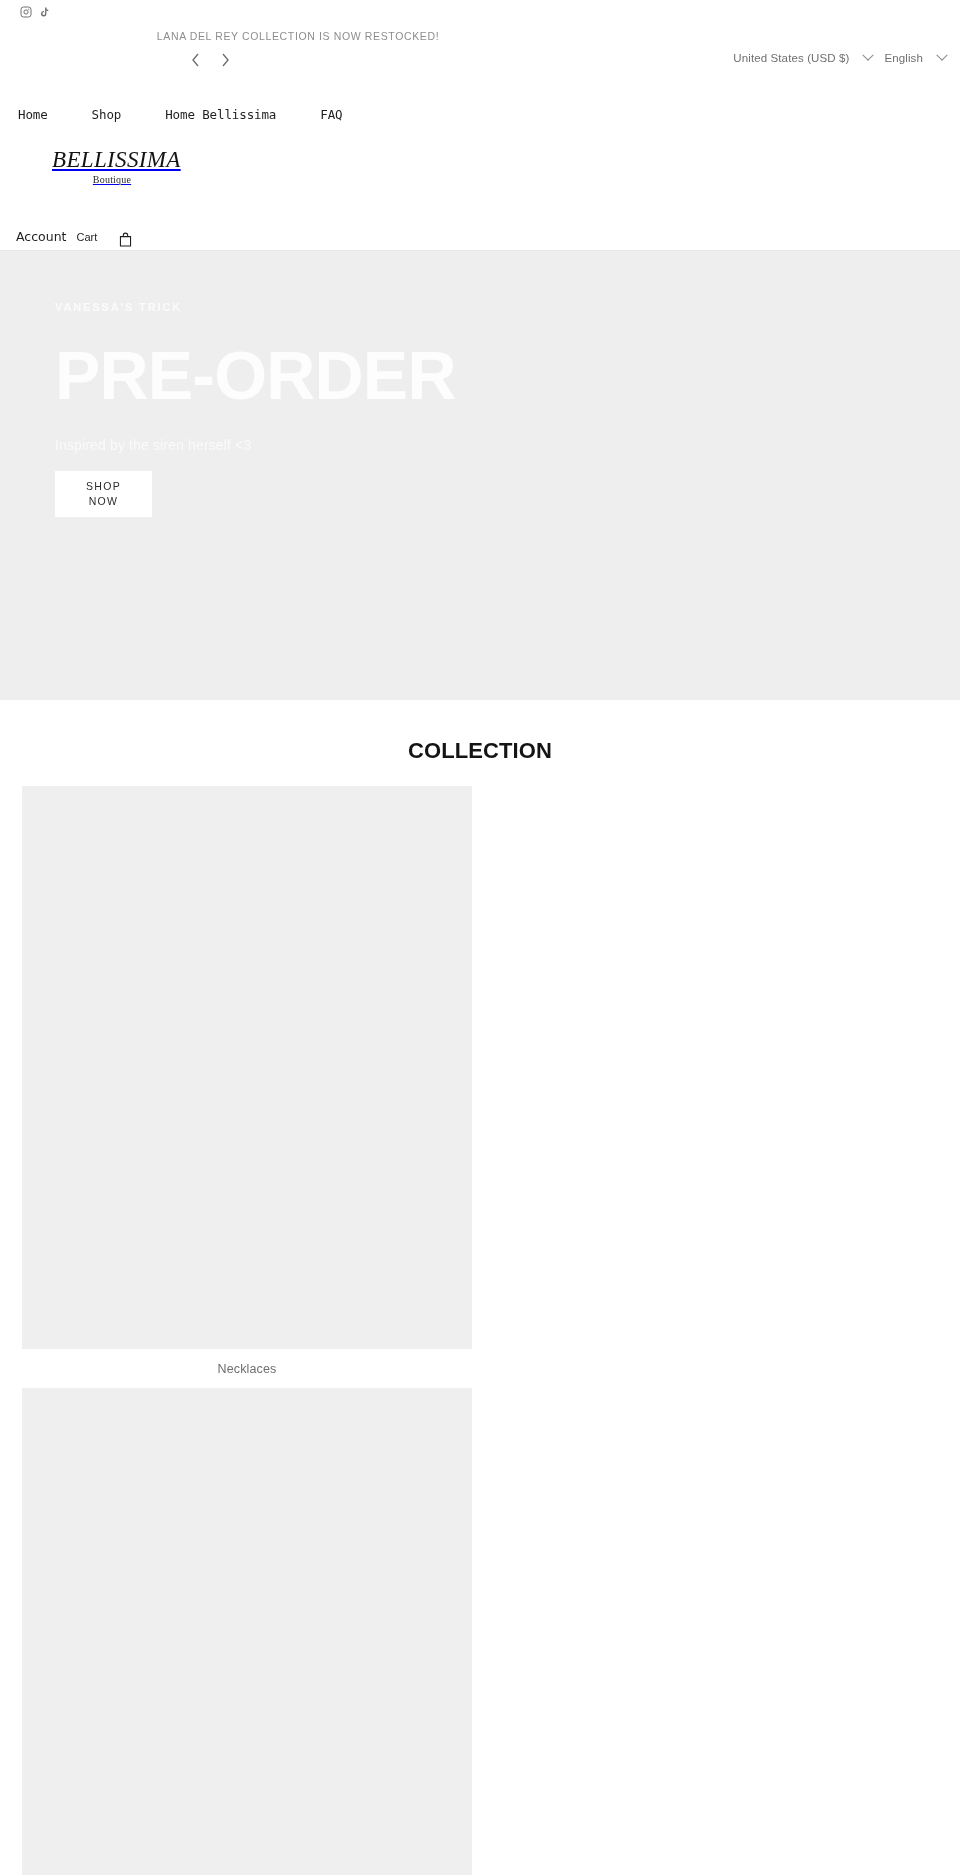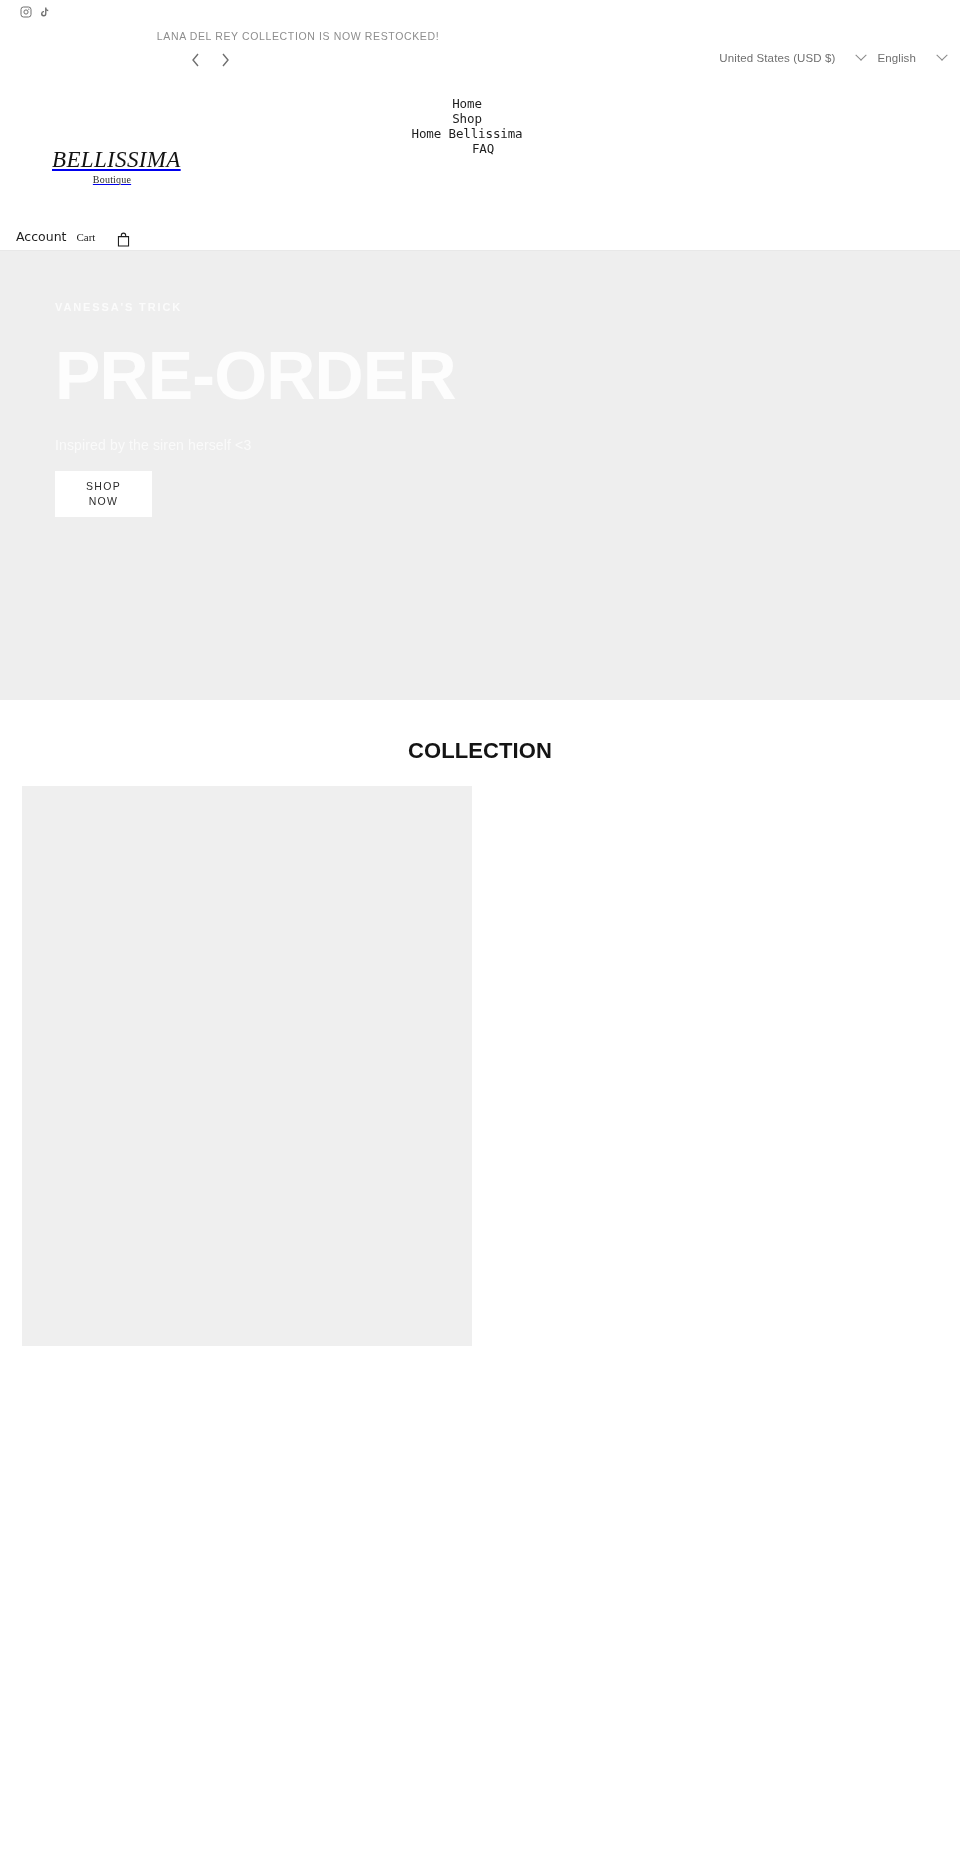--- a/index.html
+++ b/index.html
@@ -86,21 +86,21 @@
     position: absolute;
     right: 14px;
     top: 52px;
     display: flex;
     align-items: center;
     gap: 12px;
   }
   .locale-item {
     display: flex;
     align-items: center;
-    gap: 22px;
+    gap: 15px;
     font-size: 11.5px;
     color: #6f6f6f;
     cursor: pointer;
     letter-spacing: 0.01em;
   }
   .chev {
     display: inline-block;
     width: 8px;
     height: 8px;
     border-right: 1.2px solid #8a8a8a;
@@ -111,21 +111,20 @@
   
   .mainnav {
     position: absolute;
     top: 96px;
     left: 0;
     width: 960px;
     height: 36px;
     display: flex;
     align-items: center;
     padding-left: 18px;
-    flex-direction: column;
   }
   .nav-link {
     font-family: "DejaVu Sans Mono", "Liberation Mono", monospace;
     font-size: 12.5px;
     color: #1f1f1f;
     text-decoration: none;
     margin-right: 44px;
     letter-spacing: -0.01em;
     cursor: pointer;
   }
@@ -172,21 +171,21 @@
     font-family: "DejaVu Sans", "Liberation Sans", sans-serif;
     font-size: 12.5px;
     color: #1f1f1f;
     text-decoration: none;
     cursor: pointer;
   }
   .cart-link {
     display: flex;
     align-items: center;
     gap: 22px;
-    font-family: Liberation Serif, serif;
+    font-family: Liberation Sans, sans-serif;
     font-size: 11px;
     color: #1f1f1f;
     text-decoration: none;
     cursor: pointer;
   }
   .cart-icon-wrap { display: block; position: relative; top: 4px; }
 
   .header-divider {
     position: absolute;
     top: 250px;
@@ -386,19 +385,23 @@
       <span>SHOP</span>
       <span>NOW</span>
     </a>
   </div>
 </section>
 
 <section class="collections-section">
   <h2 class="collections-title">COLLECTION</h2>
 
   <div class="collection-list">
+    <a href="#" class="collection-card">
+      <span class="collection-thumb tall-1"></span>
+      <span class="collection-label">Necklaces</span>
+    </a>
 
     <a href="#" class="collection-card">
       <span class="collection-thumb tall-2"></span>
 
     </a>
   </div>
 </section>
 
 </body></html>

